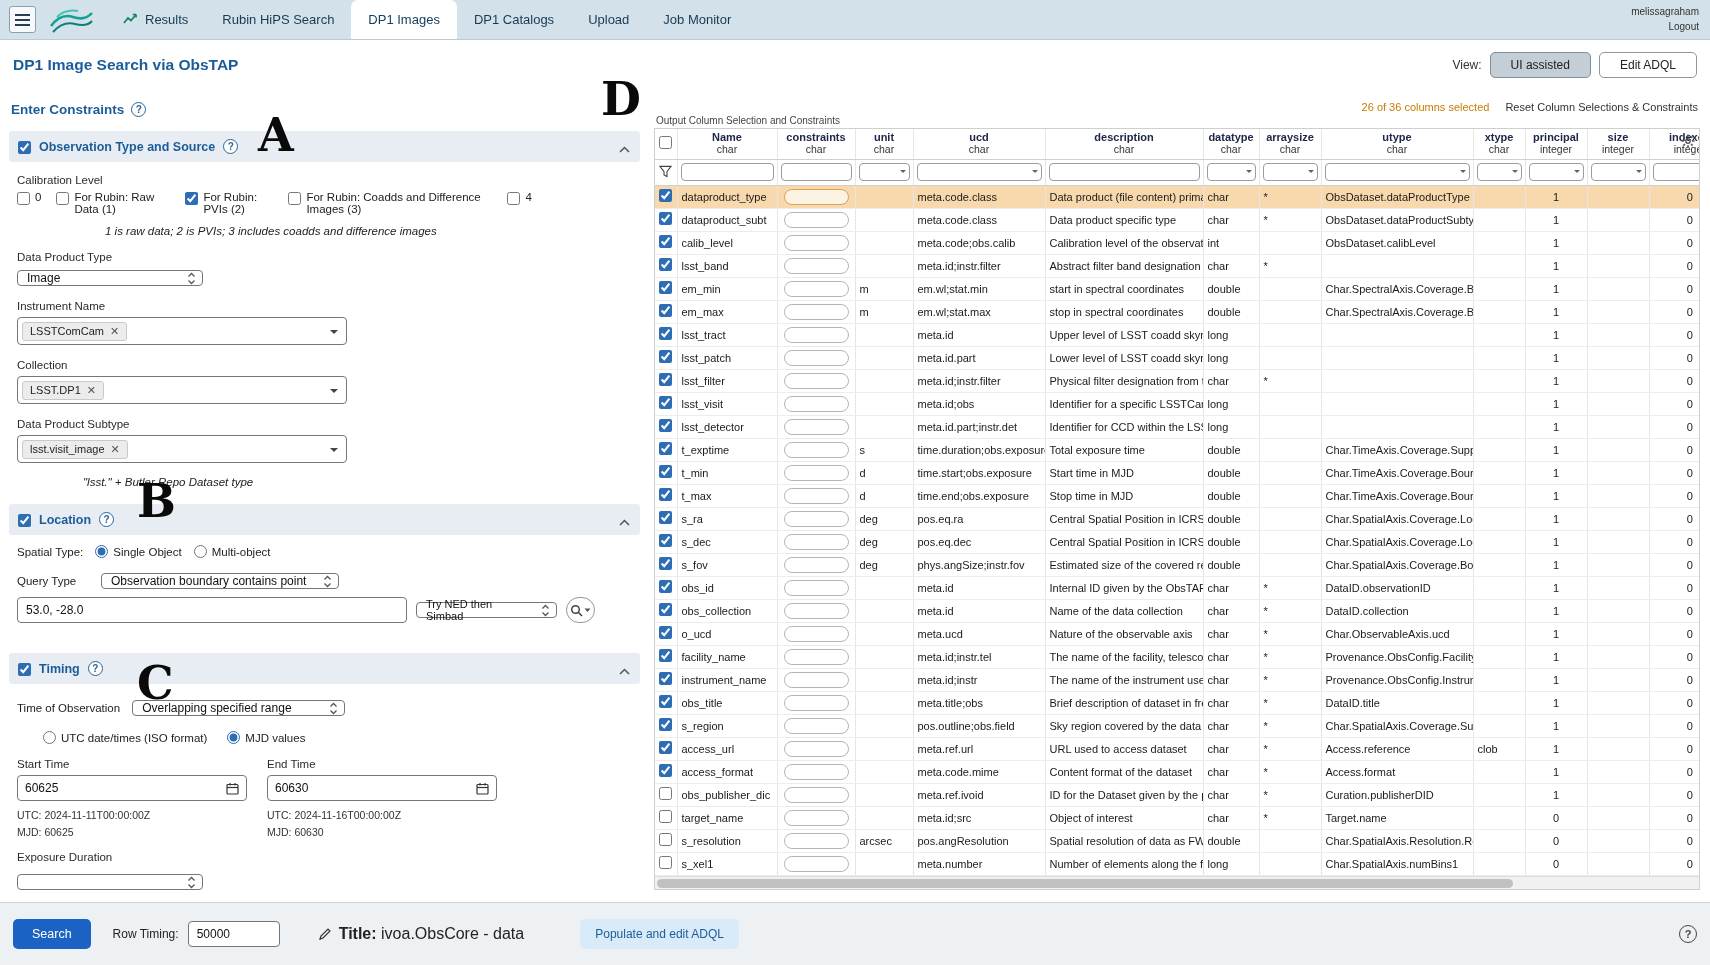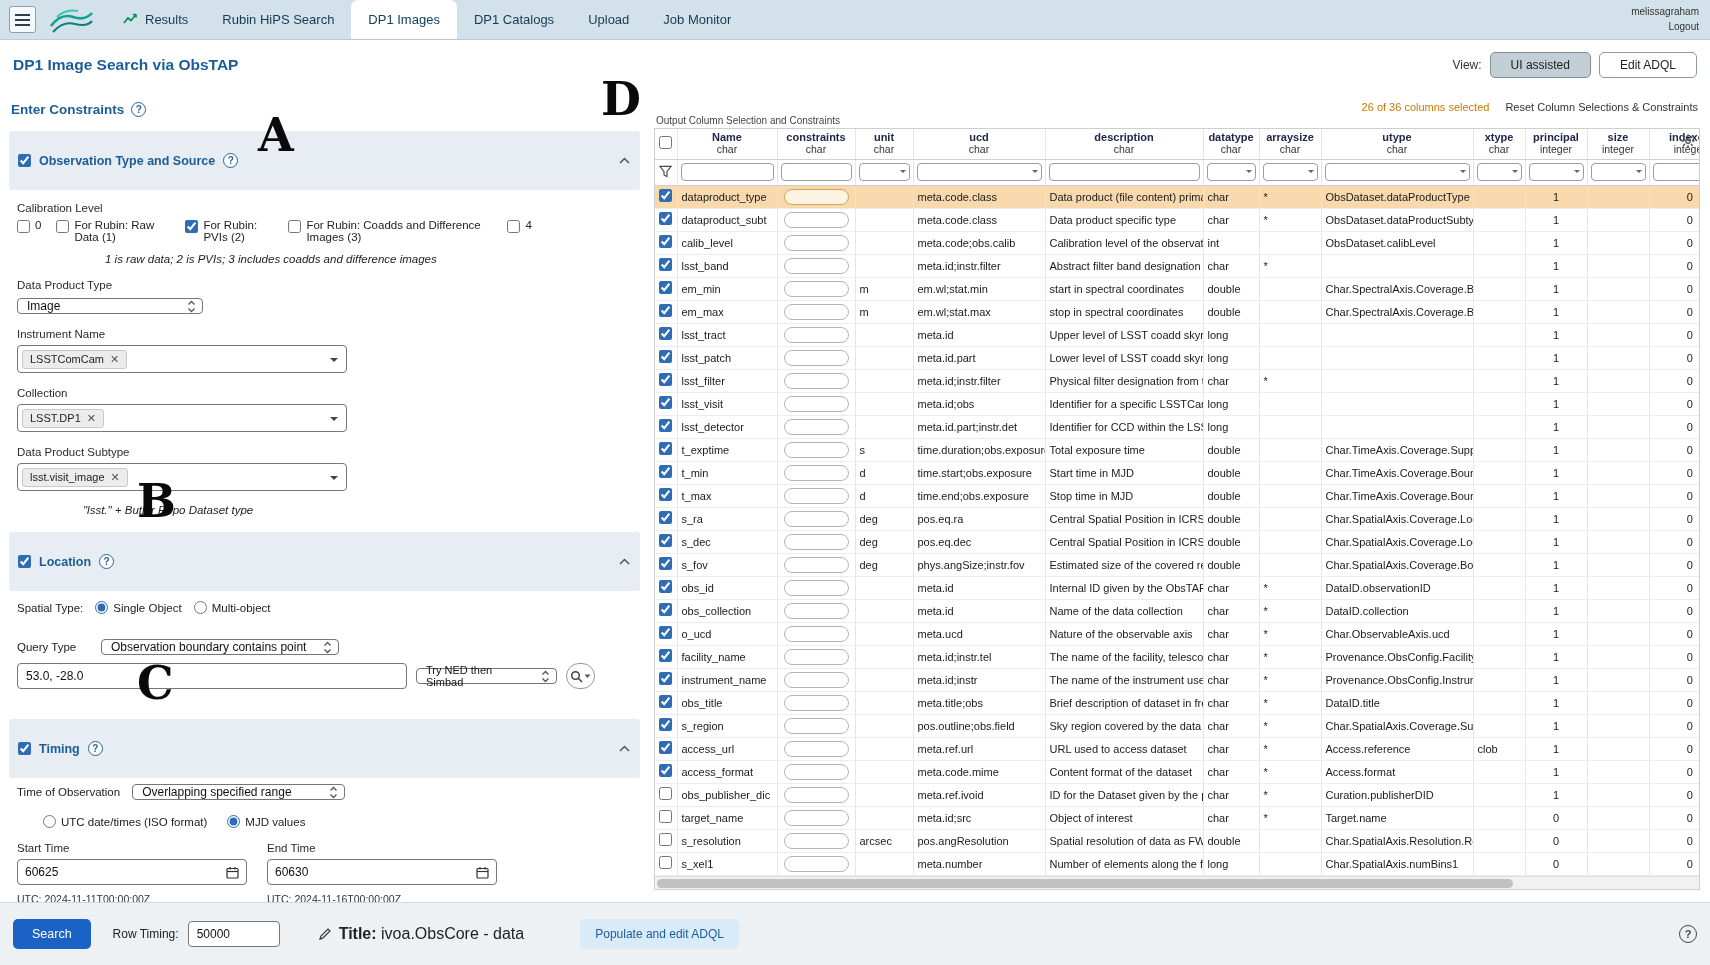--- a/index.html
+++ b/index.html
@@ -29,21 +29,21 @@
   
   .main { flex:1 1 auto; display:flex; overflow:hidden; }
   .left-panel { width:650px; flex:0 0 650px; padding:0 10px 0 9px; overflow:hidden; }
   .right-panel { flex:1 1 auto; padding:0 10px 0 4px; overflow:hidden; }
 
   .panel-title-row { display:flex; align-items:center; gap:7px; margin:12px 0 0 2px; color:#1c5d99; font-weight:bold; font-size:13.5px; }
   .help-icon { width:15px; height:15px; min-width:15px; border:1.5px solid #2a6496; border-radius:50%; color:#2a6496;
     font-size:10px; font-weight:bold; display:inline-flex; align-items:center; justify-content:center; cursor:pointer; background:#fff; }
 
   .section { margin-top:14px; }
-  .section-header { display:flex; align-items:center; gap:8px; background:#e7edf2; padding:22px 9px; border-radius:3px;
+  .section-header { display:flex; align-items:flex-end; gap:8px; background:#e7edf2; padding:8px 9px; border-radius:3px;
     font-size:12.5px; color:#1c5d99; font-weight:bold; }
   .section-header .chevron { margin-left:auto; cursor:pointer; display:flex; }
   .section-body { padding:6px 4px 4px 8px; }
 
   input[type="checkbox"], input[type="radio"] { accent-color:#2e6db4; width:13px; height:13px; cursor:pointer; }
 
   .field-label { font-size:11.5px; color:#2b2b2b; margin:14px 0 5px 0; }
   .field-label.first { margin-top:6px; }
 
   .calib-row { display:flex; align-items:flex-start; gap:15px; font-size:11.5px; margin-top:4px; }
@@ -293,21 +293,21 @@
             <label class="radio-opt">
               <input type="radio" name="spatial" checked="" style="">
               <span>Single Object</span>
             </label>
             <label class="radio-opt">
               <input type="radio" name="spatial" style="">
               <span>Multi-object</span>
             </label>
           </div>
 
-          <div class="inline-row" style="margin-top:25px;">
+          <div class="inline-row" style="margin-top:15px;">
             <span style="width:72px;">Query Type</span>
             <div class="select" style="width:238px;">
               <span>Observation boundary contains point</span>
               <span class="stepper">
                 <svg width="9" height="15" viewBox="0 0 9 15">
                     <path d="M1.5 5.5 L4.5 2.5 L7.5 5.5" stroke="#555" fill="none" stroke-width="1.3"></path>
                     <path d="M1.5 9.5 L4.5 12.5 L7.5 9.5" stroke="#555" fill="none" stroke-width="1.3"></path>
                   </svg>
               </span>
             </div>
@@ -343,21 +343,21 @@
           <input type="checkbox" checked="" style="">
           <span>Timing</span>
           <span class="help-icon">?</span>
           <span class="chevron">
             <svg width="13" height="9" viewBox="0 0 13 9">
                 <path d="M2 7 L6.5 2.5 L11 7" stroke="#555" fill="none" stroke-width="1.5"></path>
               </svg>
           </span>
         </div>
         <div class="section-body">
-          <div class="inline-row" style="text-align:center;">
+          <div class="inline-row" style="margin-top:10px;text-align:center;">
             <span>Time of Observation</span>
             <div class="select" style="width:213px;">
               <span>Overlapping specified range</span>
               <span class="stepper">
                 <svg width="9" height="15" viewBox="0 0 9 15">
                     <path d="M1.5 5.5 L4.5 2.5 L7.5 5.5" stroke="#555" fill="none" stroke-width="1.3"></path>
                     <path d="M1.5 9.5 L4.5 12.5 L7.5 9.5" stroke="#555" fill="none" stroke-width="1.3"></path>
                   </svg>
               </span>
             </div>

